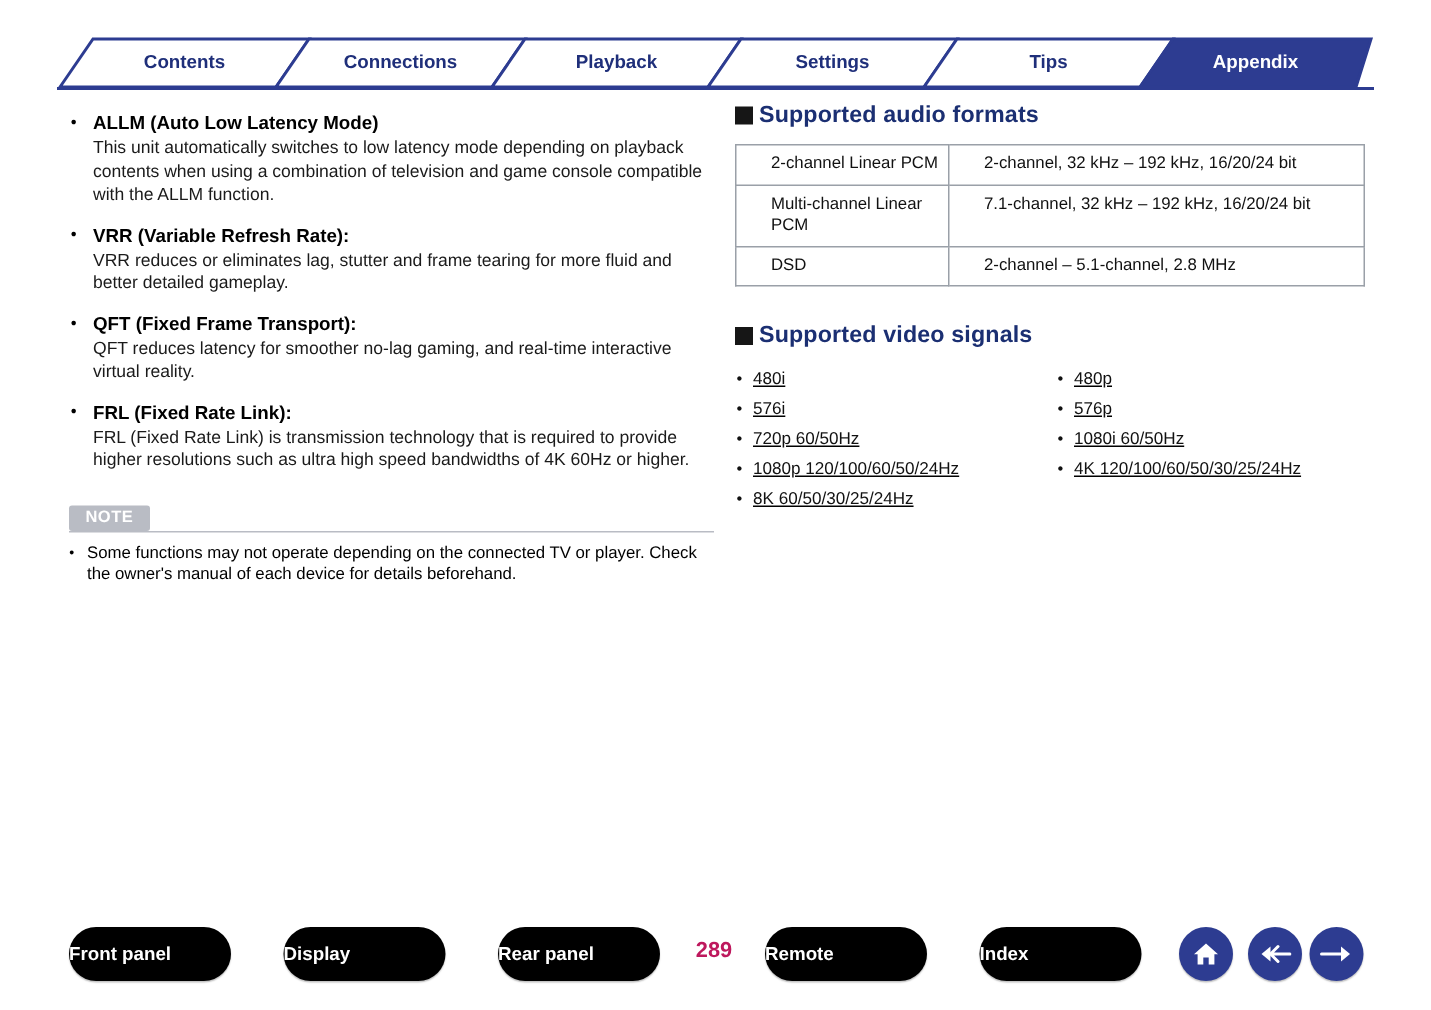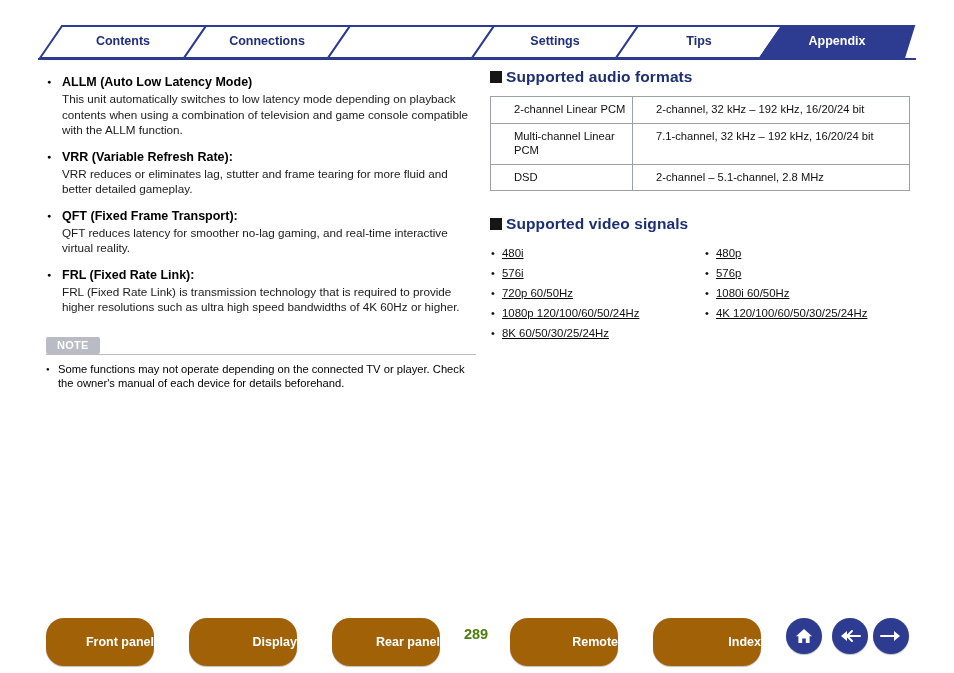--- a/index.html
+++ b/index.html
@@ -180,40 +180,40 @@
   .footer {
     position: absolute;
     left: 0;
     top: 618px;
     width: 954px;
     height: 40px;
   }
   .fbtn {
     position: absolute;
     top: 0;
-    height: 48px;
+    height: 36px;
     border-radius: 18px;
-    background: #a16207;
+    background: #000000;
     color: #fff;
     font-size: 12.5px;
     font-weight: bold;
     display: flex;
     align-items: center;
-    justify-content: flex-end;
+    justify-content: flex-start;
     box-shadow: 0 1px 1px rgba(0,0,0,.25);
   }
   .pagenum {
     position: absolute;
     top: 8px;
     left: 455px;
     width: 42px;
     text-align: center;
     font-size: 14.5px;
     font-weight: bold;
-    color: #4d7c0f;
+    color: #be185d;
   }
   .circ {
     position: absolute;
     top: 0;
     width: 36px;
     height: 36px;
     border-radius: 50%;
     background: #2d3c91;
     display: flex;
     align-items: center;
@@ -233,20 +233,23 @@
     <path d="M434,34 L456,2 L600,2 L578,34 Z" fill="#ffffff" stroke="#2d3c91" stroke-width="2"></path>
     <path d="M578,34 L600,2 L744,2 L722,34 Z" fill="#ffffff" stroke="#2d3c91" stroke-width="2"></path>
     <path d="M722,34 L744,2 L876,2 L866,34 Z" fill="#2d3c91" stroke="#2d3c91" stroke-width="2"></path>
     <line x1="0" y1="35" x2="878" y2="35" stroke="#2d3c91" stroke-width="2"></line>
   </svg>
   <div class="tab" style="left:2px;width:166px;">
     <span class="tab-label">Contents</span>
   </div>
   <div class="tab" style="left:146px;width:166px;">
     <span class="tab-label">Connections</span>
+  </div>
+  <div class="tab" style="left:290px;width:166px;">
+    <span class="tab-label">Playback</span>
   </div>
   <div class="tab" style="left:434px;width:166px;">
     <span class="tab-label">Settings</span>
   </div>
   <div class="tab" style="left:578px;width:166px;">
     <span class="tab-label">Tips</span>
   </div>
   <div class="tab active" style="left:722px;width:154px;">
     <span class="tab-label">Appendix</span>
   </div>

